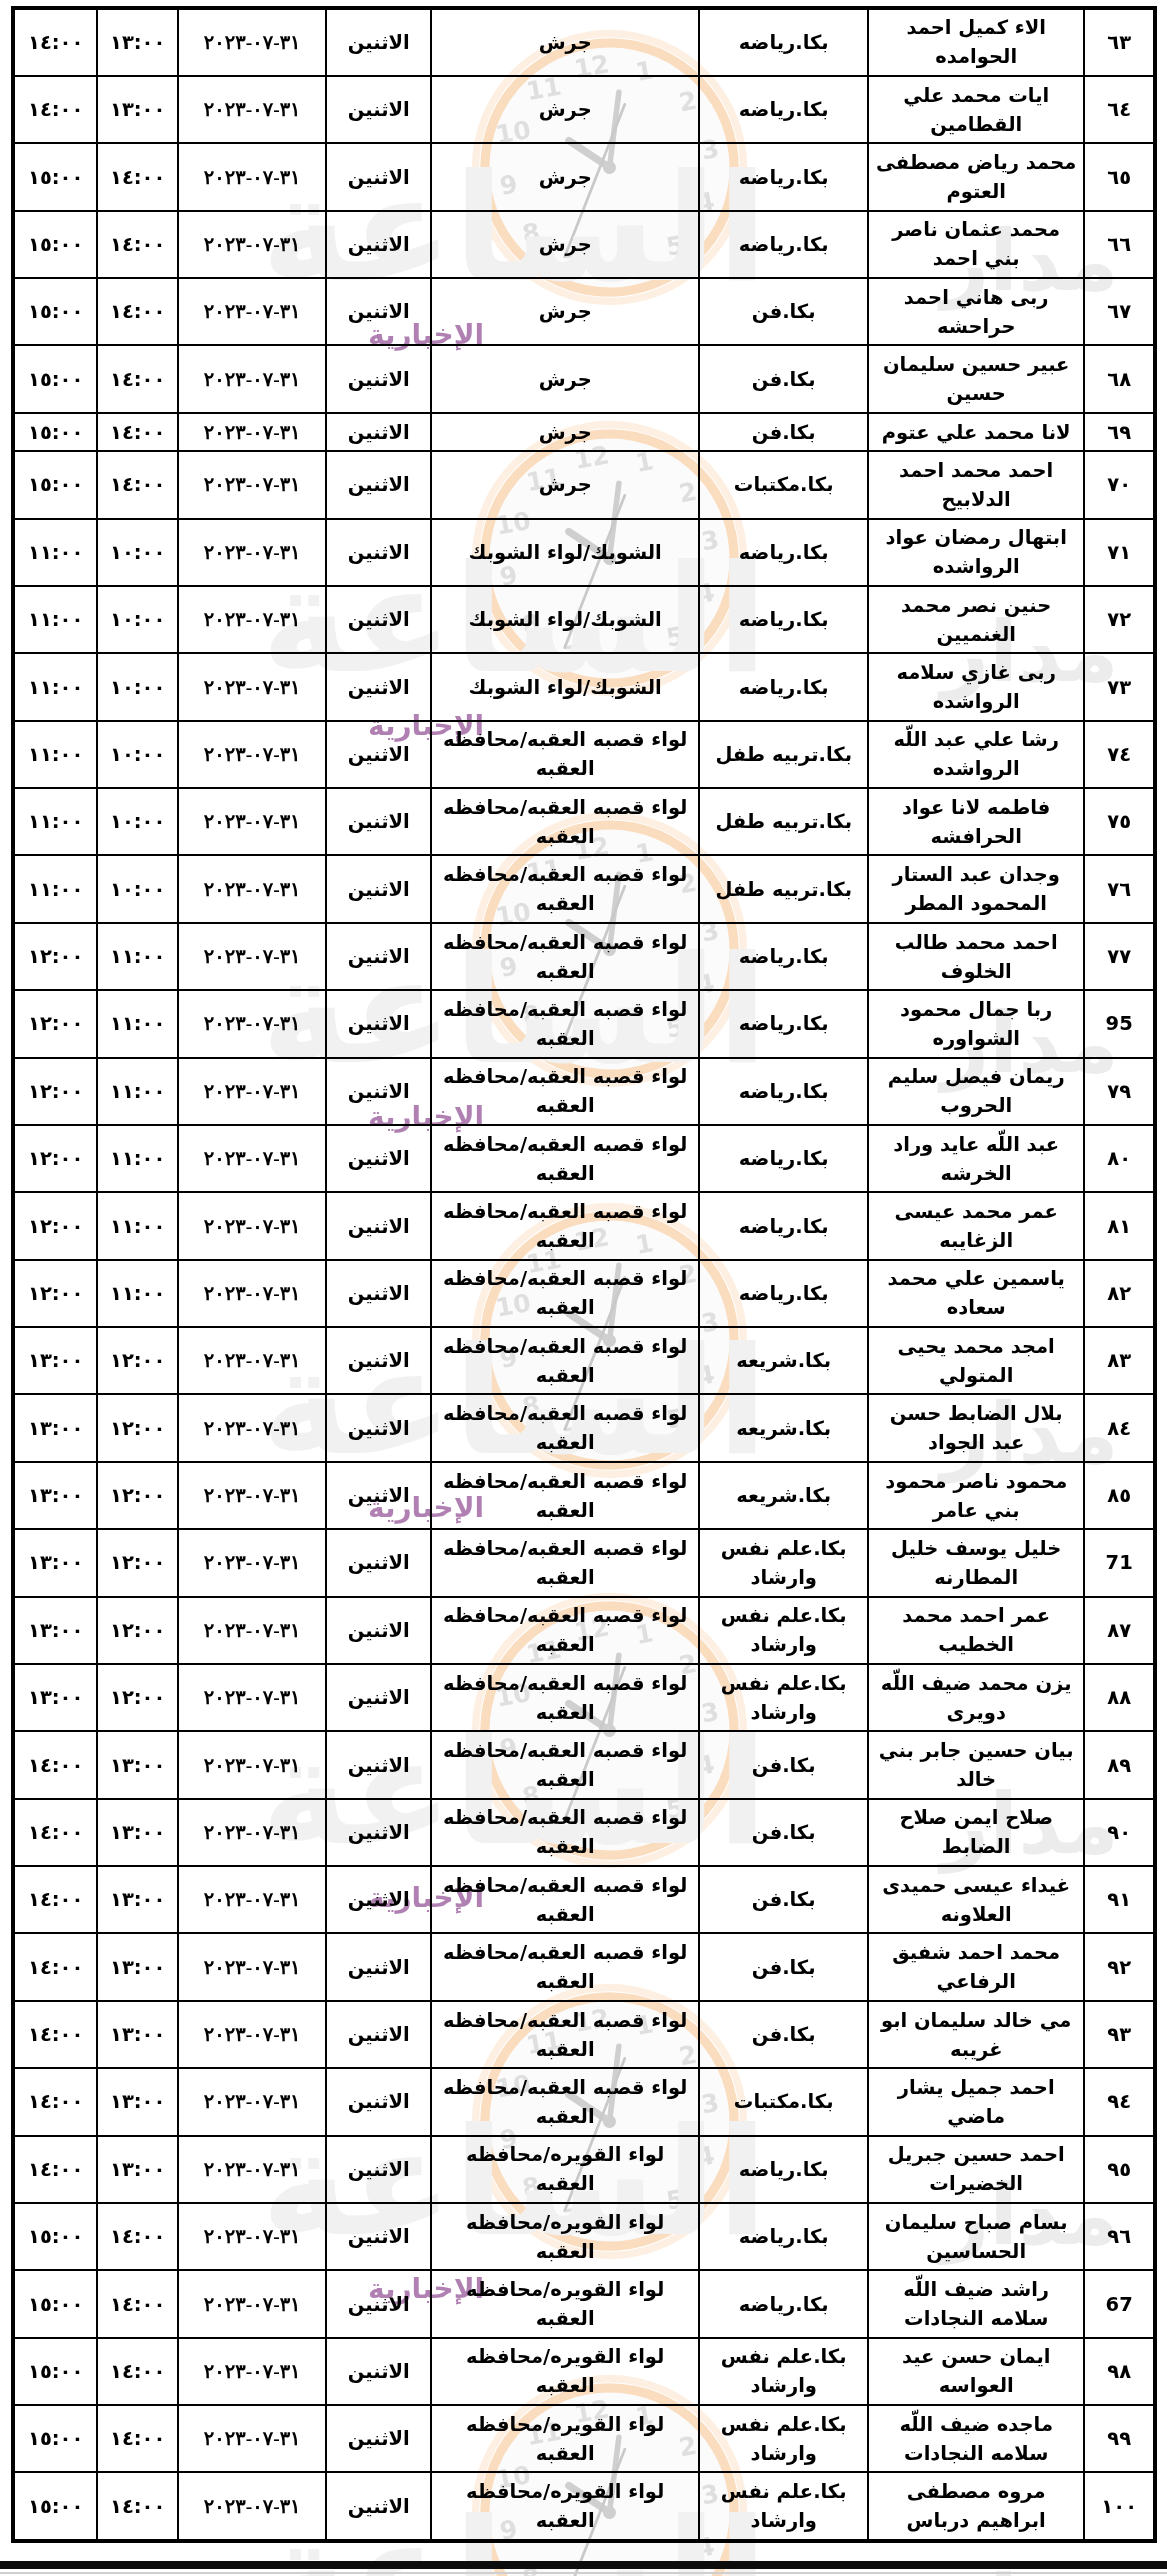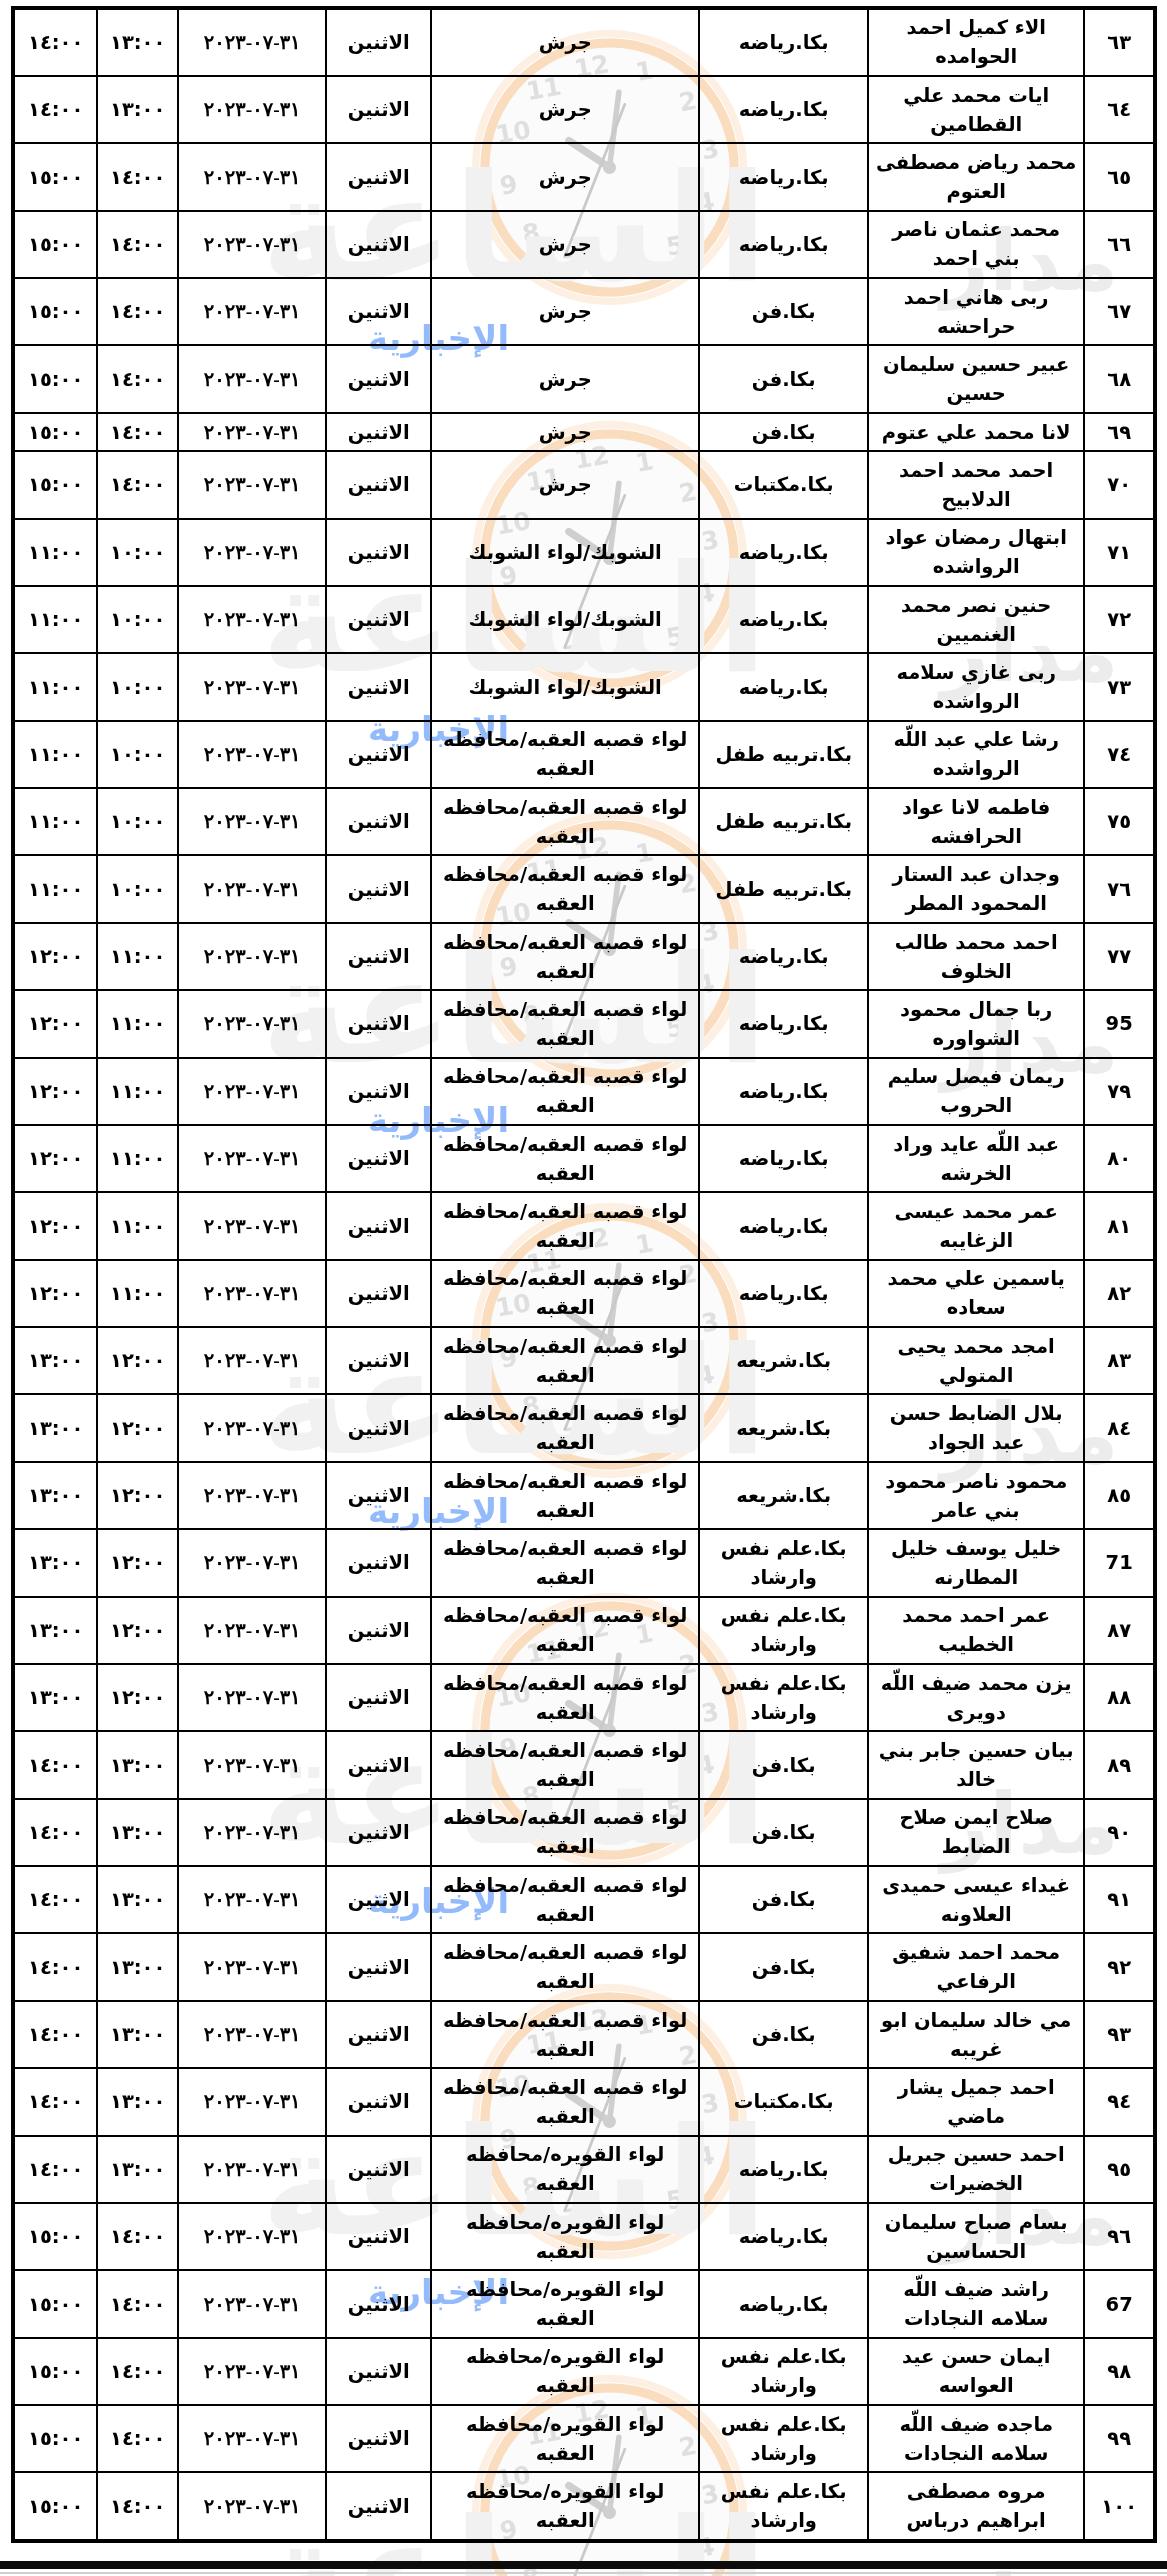--- a/index.html
+++ b/index.html
@@ -10,21 +10,21 @@
   }
   
   .watermark-layer{position:absolute;inset:0;z-index:0;opacity:.55;pointer-events:none;overflow:hidden;}
   .wm{position:absolute;left:0;width:1167px;height:400px;}
   .wm-clock{position:absolute;left:470px;top:14px;transform:rotate(-10deg);}
   .wm-big{
     position:absolute;left:261px;top:140px;width:745px;text-align:left;
     font-size:149px;font-weight:700;color:#e6e6e6;line-height:1;white-space:nowrap;
   }
   .wm-madar{position:absolute;left:893px;top:205px;font-size:84px;font-weight:700;color:#dedede;line-height:1;margin-left:48px;}
-  .wm-badge{position:absolute;left:368px;top:307px;font-size:34px;font-weight:700;color:#3b82f6;line-height:1;}
+  .wm-badge{position:absolute;left:368px;top:307px;font-size:28px;font-weight:700;color:#701a75;line-height:1;}
   
   .sheet{position:absolute;left:11.2px;top:5.6px;z-index:1;}
   table.schedule{
     border-collapse:collapse;table-layout:fixed;width:1142px;direction:rtl;
     border:4.7px solid #000;background:transparent;
   }
   table.schedule td{
     border:2.8px solid #000;
     text-align:center;vertical-align:middle;
     padding:3.7px 3.7px;line-height:29px;

